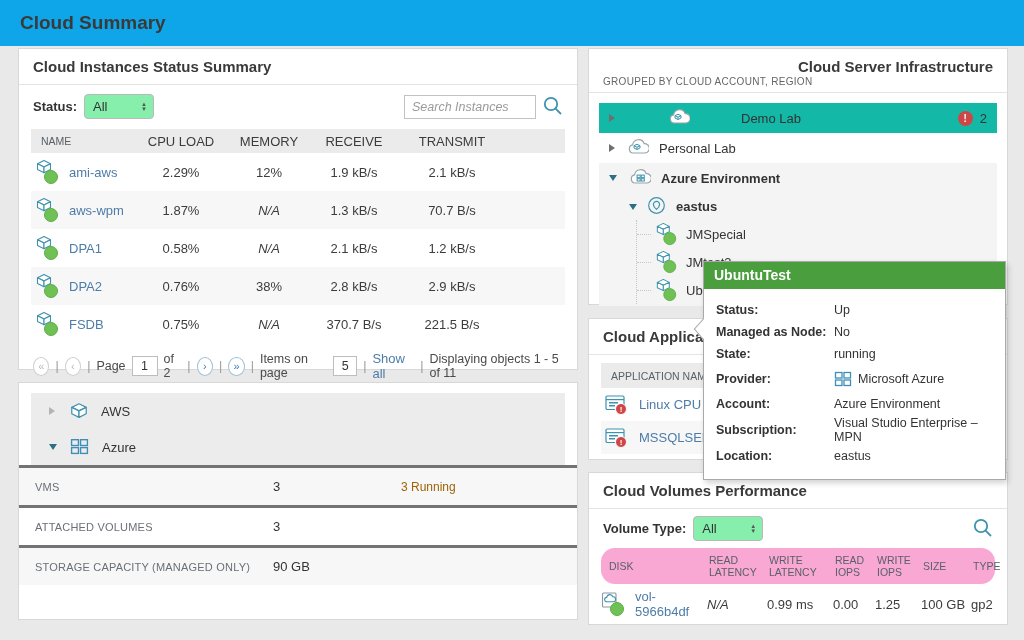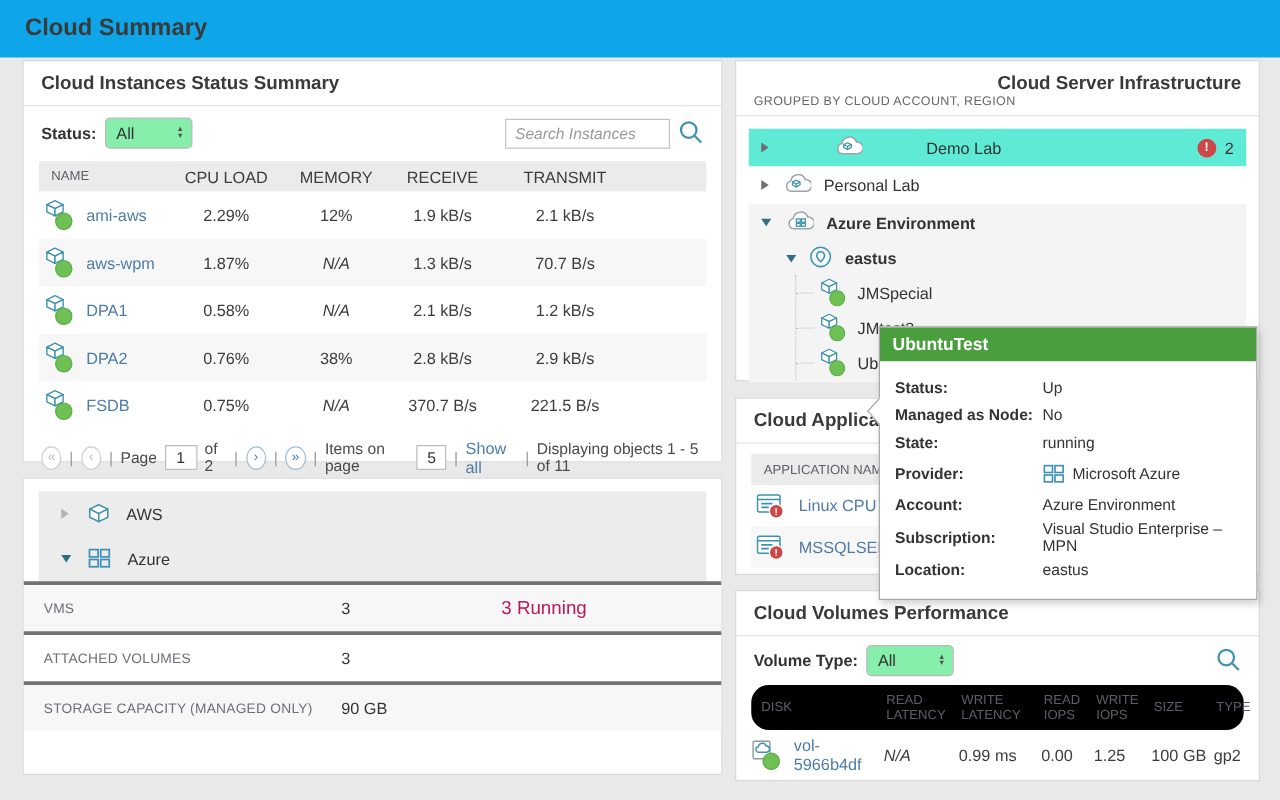--- a/index.html
+++ b/index.html
@@ -59,54 +59,54 @@
   .sep { color:#9a9a9a; }
 
   
   .asset-tree { margin:10px 12px 0; background:#ececec; }
   .tree-row { display:flex; align-items:center; height:36px; padding-left:18px; cursor:pointer; }
   .tree-label { font-size:13px; color:#333; margin-left:12px; }
   .asset-row { display:grid; grid-template-columns:238px 128px 1fr; align-items:center; height:40px; padding-left:16px; border-top:3px solid #737373; }
   .asset-row.alt { background:#f7f7f7; }
   .asset-lbl { font-size:11px; color:#6a7077; letter-spacing:.2px; }
   .asset-val { font-size:13px; color:#333; }
-  .asset-extra { font-size:15px; color:#be185d; }
+  .asset-extra { font-size:12px; color:#a16207; }
 
   
   .exp { width:0; height:0; flex:0 0 auto; }
   .exp-r { border-top:4px solid transparent; border-bottom:4px solid transparent; border-left:6px solid #6f6f6f; }
   .exp-r.lt { border-left-color:#b3b3b3; }
   .exp-d { border-left:4.5px solid transparent; border-right:4.5px solid transparent; border-top:6px solid #2e6f84; }
 
   
   .infra-body { padding:10px 10px 0; }
   .inf-row { display:flex; align-items:center; height:30px; padding:0 10px; font-size:13px; cursor:pointer; }
   .inf-row .ic { margin:0 10px 0 10px; flex:0 0 auto; }
-  .inf-row.shade { background:#5eead4;gap:41px; }
+  .inf-row.shade { background:#14b8a6;gap:41px; }
   .inf-block { background:#f4f4f4; padding-bottom:2px; }
   .inf-row.lv1 { padding-left:30px; height:27px; }
   .bold { font-weight:bold; }
   .badge-wrap { margin-left:auto; display:flex; align-items:center; gap:7px; }
   .alert-badge { width:15px; height:15px; border-radius:50%; background:#cf4646; color:#fff; font-size:10px; font-weight:bold; text-align:center; line-height:15px; }
   .alert-count { font-size:13px; color:#333; }
   .vm-list { margin-left:37px; border-left:1px dotted #c6c6c6; }
   .vm-row { display:flex; align-items:center; height:28px; font-size:13px; color:#333; cursor:pointer; }
   .vm-row::before { content:""; width:14px; border-top:1px dotted #c6c6c6; margin-right:3px; }
   .vm-row .obj-ic { transform:scale(.92); margin-right:6px; }
 
   
   .app-head { margin:8px 12px 0; background:#ebebeb; height:25px; display:flex; align-items:center; padding-left:10px; font-size:10.5px; color:#5a6067; }
   .app-row { display:flex; align-items:center; height:33px; margin:0 12px; padding-left:4px; }
   .app-row.alt { background:#f7f7f7; }
   .app-ic { position:relative; width:26px; height:20px; flex:0 0 26px; margin-right:8px; }
   .err-badge { position:absolute; width:12px; height:12px; border-radius:50%; background:#cf4646; border:1px solid #fff; color:#fff; font-size:8px; font-weight:bold; text-align:center; line-height:11px; left:10px; top:8px; }
 
   
   .vol-grid { display:grid; grid-template-columns:106px 60px 66px 42px 46px 50px 1fr; align-items:center; }
-  .vol-head { margin:1px 12px 0; background:#000000; min-height:36px; font-size:10.5px; color:#5a6067; line-height:12px;border-radius:14px; }
+  .vol-head { margin:1px 12px 0; background:#f9a8d4; min-height:36px; font-size:10.5px; color:#5a6067; line-height:12px;border-radius:14px; }
   .vol-head > div { padding:2px 2px; }
   .vol-rows { margin:0 12px; }
   .vol-row { height:40px; font-size:13px; color:#3c3c3c; }
   .vol-name { display:flex; align-items:center; }
   .vhead-disk { padding-left:8px !important; }
 
   
   .tooltip { position:absolute; left:703px; top:261px; width:303px; z-index:30; background:#fff; border:1px solid #a9a9a9; box-shadow:2px 3px 6px rgba(0,0,0,.18); }
   .tip-head { height:27px; background:#4a9e3d; color:#fff; font-size:14px; font-weight:bold; line-height:27px; padding-left:10px; }
   .tip-body { padding:10px 12px 12px; position:relative; }

